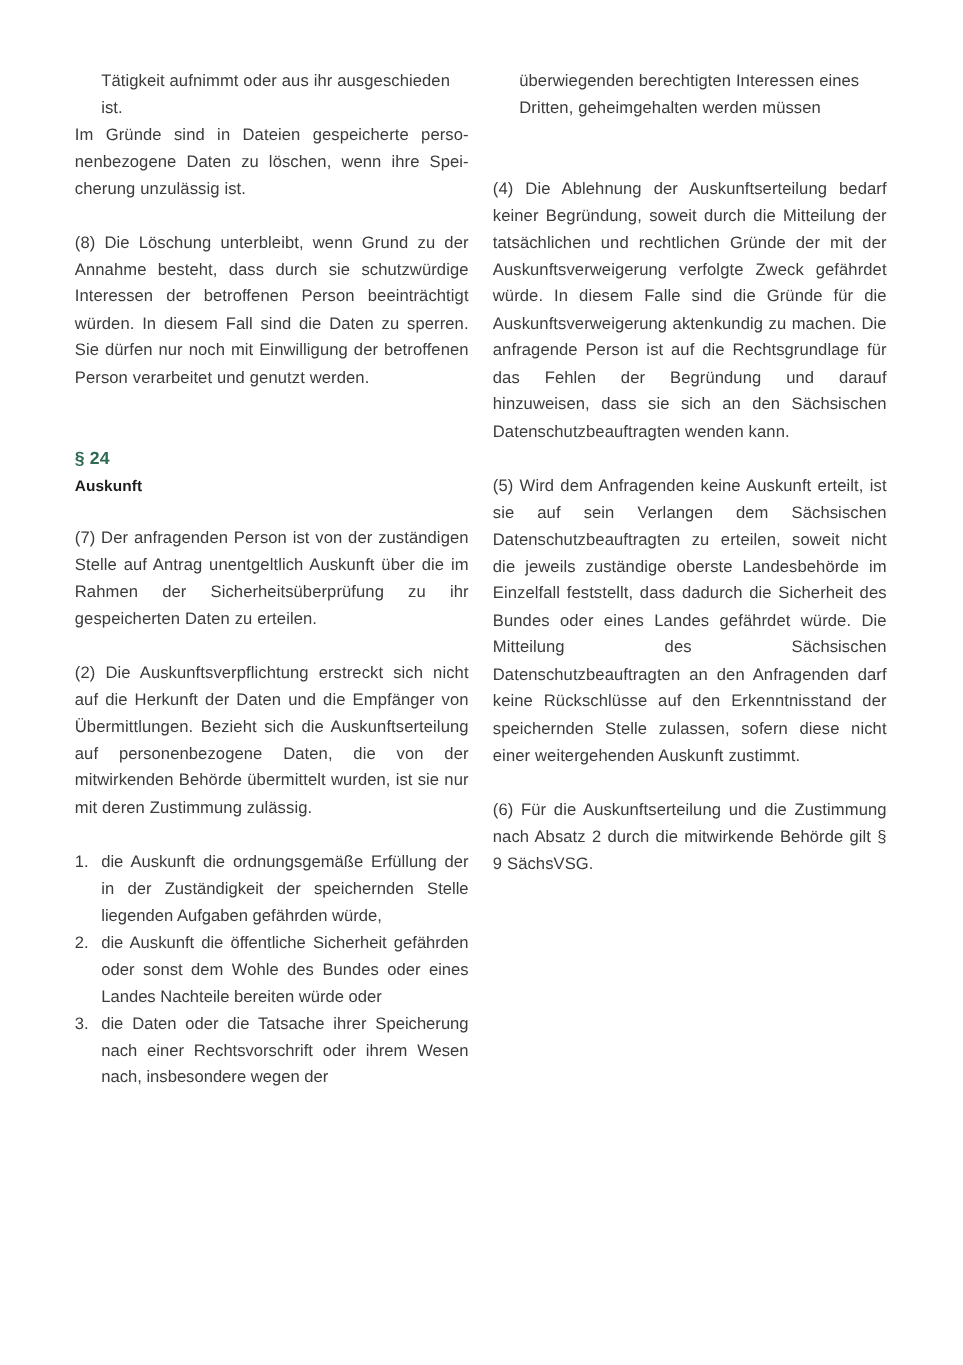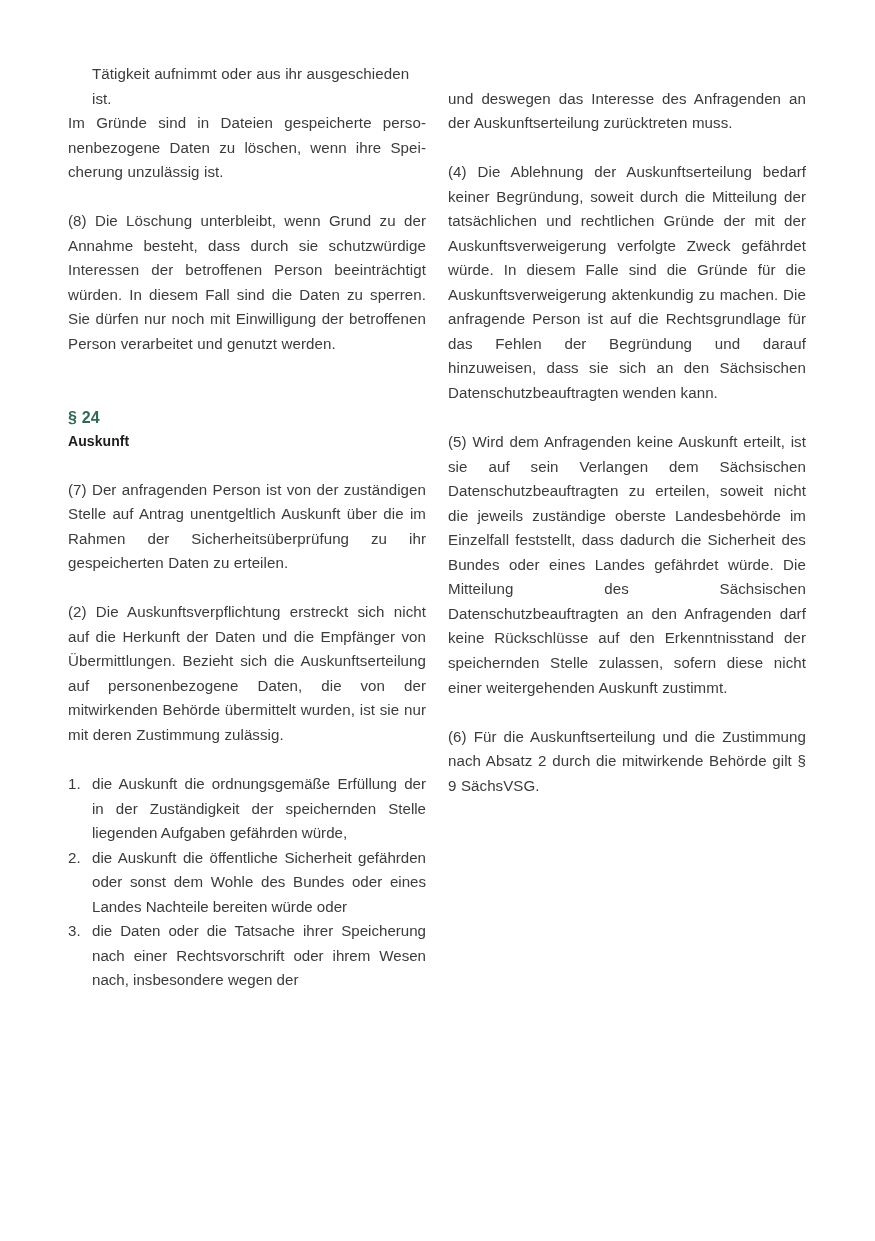--- a/index.html
+++ b/index.html
@@ -165,24 +165,24 @@
         <li>
           <span class="marker">3.</span>
           <span>die Daten oder die Tatsache ihrer Spei­cherung nach einer Rechtsvorschrift oder ihrem Wesen nach, insbesondere wegen der</span>
         </li>
       </ol>
 
     </div>
 
     <div class="column">
 
-
-      <div class="gap-par"></div>
-
-      <p class="p">und deswegen das Interesse des Anfragenden an der Auskunftserteilung zurücktreten muss.</p>
+      <p class="p cont ragged">überwiegenden berechtigten Interessen eines Dritten, geheimgehalten werden müssen</p>
+
+      <div class="gap-par"></div>
+
 
       <div class="gap-par"></div>
 
       <p class="p">(4) Die Ablehnung der Auskunftserteilung bedarf keiner Begründung, soweit durch die Mitteilung der tatsächlichen und rechtlichen Gründe der mit der Auskunftsverweigerung ver­folgte Zweck gefährdet würde. In diesem Falle sind die Gründe für die Auskunftsverweigerung aktenkundig zu machen. Die anfragende Person ist auf die Rechtsgrundlage für das Fehlen der Begründung und darauf hinzuweisen, dass sie sich an den Sächsischen Datenschutzbeauftrag­ten wenden kann.</p>
 
       <div class="gap-par"></div>
 
       <p class="p">(5) Wird dem Anfragenden keine Auskunft erteilt, ist sie auf sein Verlangen dem Sächsi­schen Datenschutzbeauftragten zu erteilen, soweit nicht die jeweils zuständige oberste Landesbehörde im Einzelfall feststellt, dass dadurch die Sicherheit des Bundes oder eines Landes gefährdet würde. Die Mitteilung des Sächsischen Datenschutzbeauftragten an den Anfragenden darf keine Rückschlüsse auf den Erkenntnisstand der speichernden Stelle zulas­sen, sofern diese nicht einer weitergehenden Auskunft zustimmt.</p>
 
       <div class="gap-par"></div>

